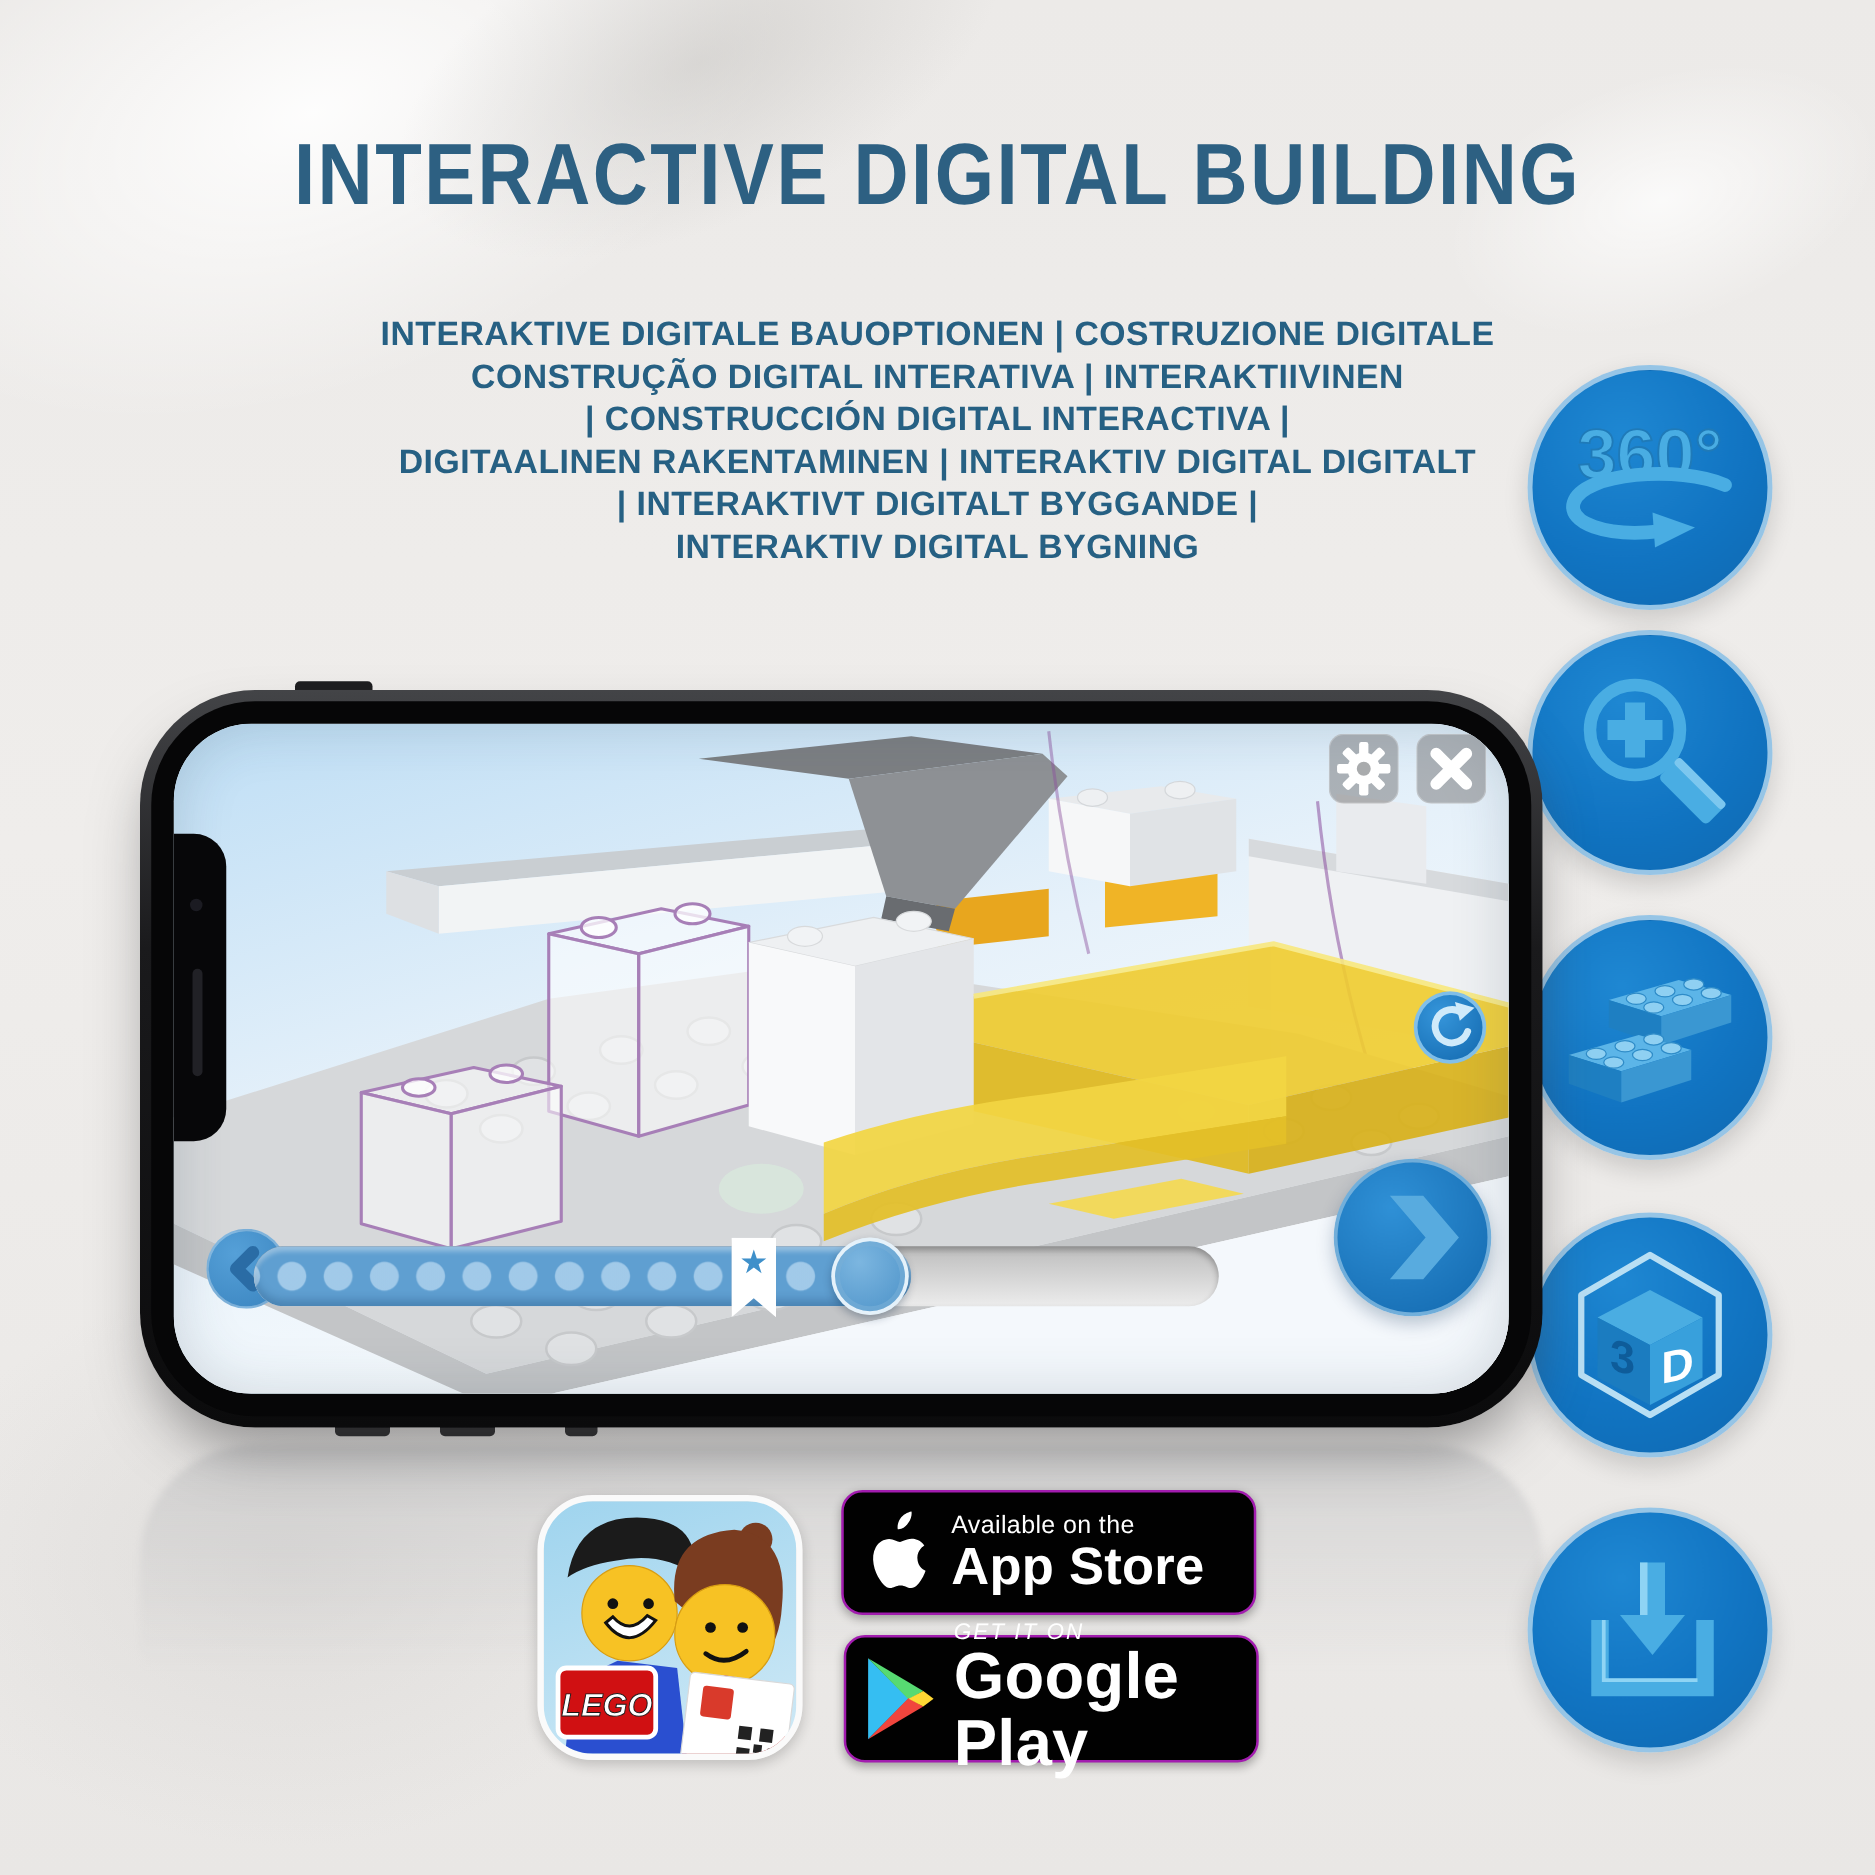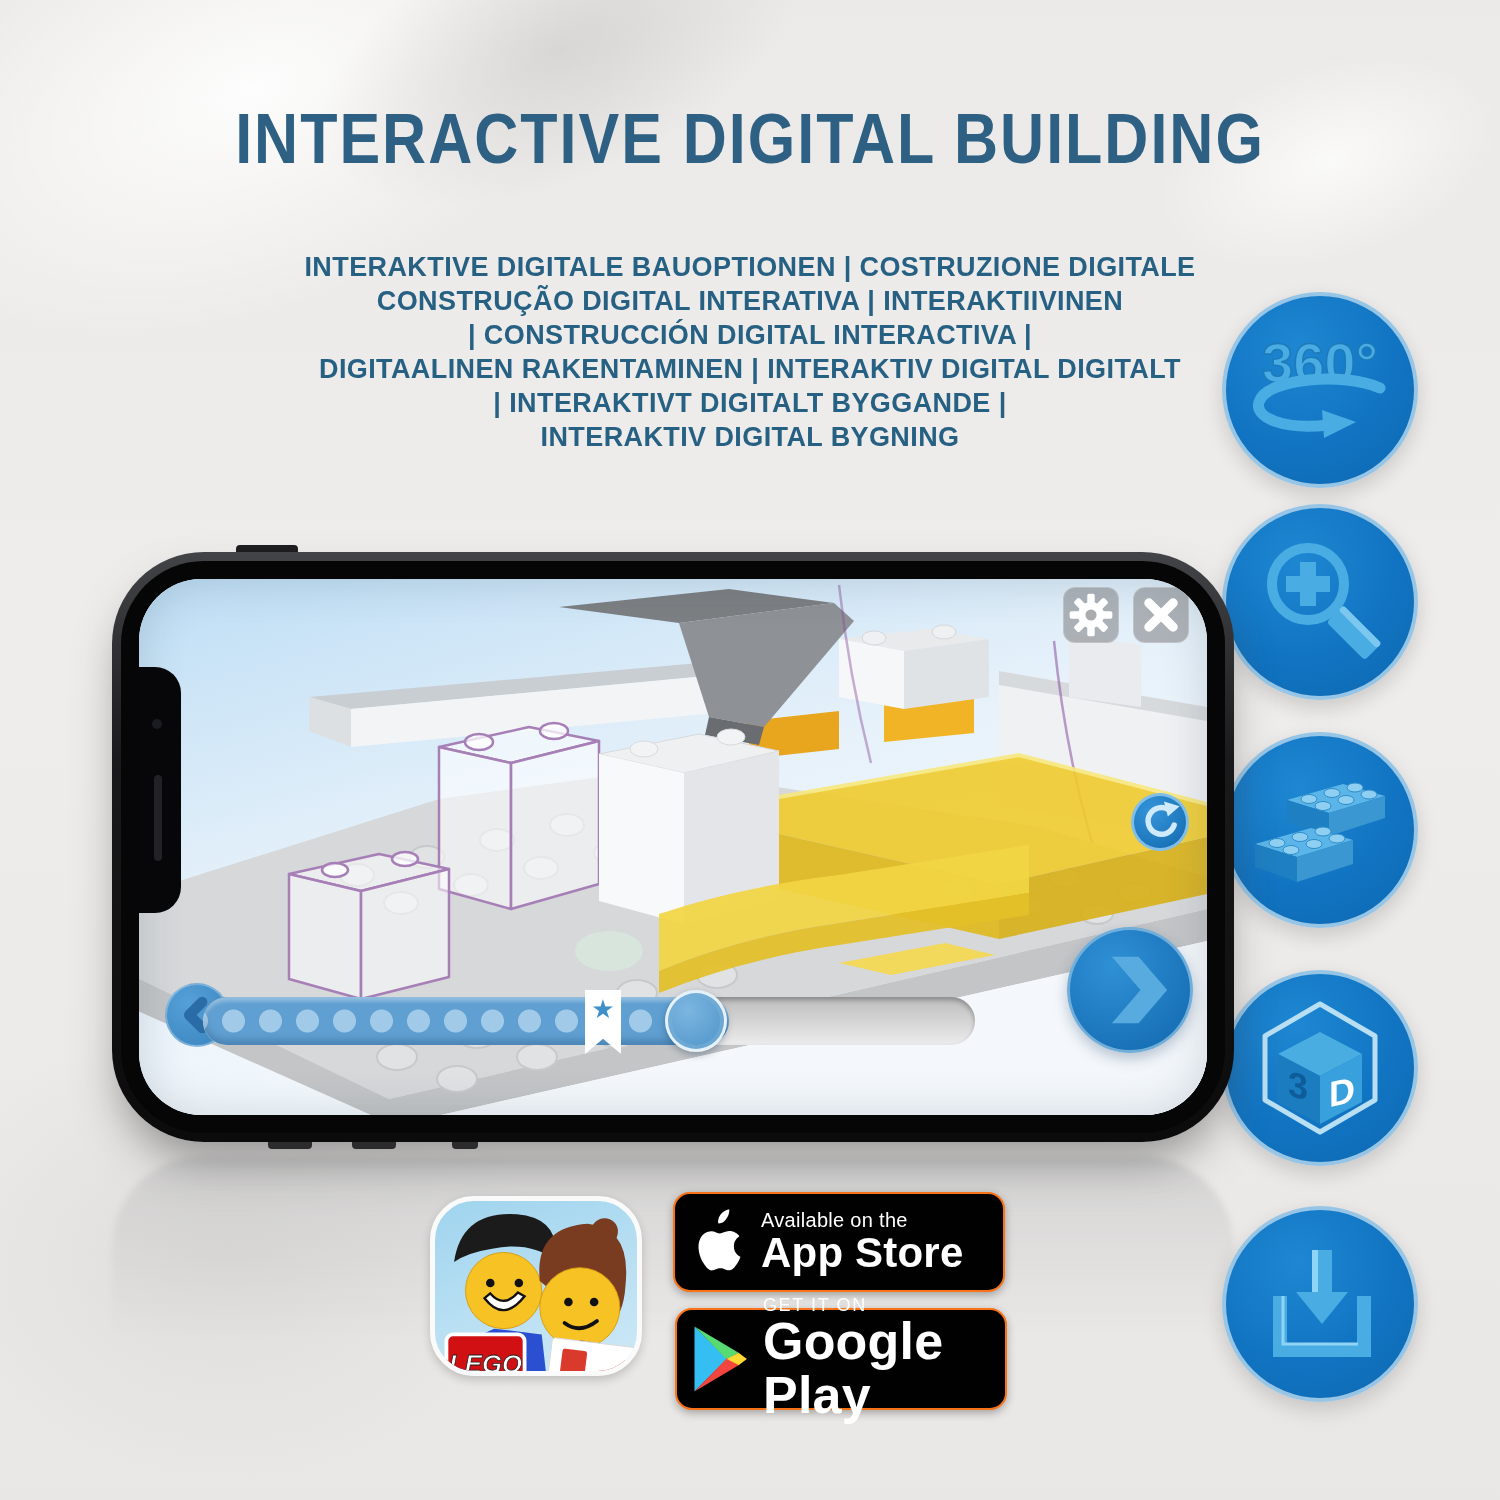--- a/index.html
+++ b/index.html
@@ -109,36 +109,36 @@
   .bookmark span{color:#3f90ca;font-size:26px;line-height:38px;}
   .thumb{
     position:absolute;left:462px;top:-7px;width:62px;height:62px;border-radius:50%;
     background:radial-gradient(circle at 35% 30%,#7cb6e0,#4c92c8);
     border:3px solid rgba(236,246,252,.95);box-sizing:border-box;
     box-shadow:0 3px 7px rgba(0,30,60,.3),inset 0 0 0 4px rgba(120,175,215,.6);
   }
 
   
   .lego-icon{
-    position:absolute;left:430px;top:1196px;width:212px;height:180px;border-radius:44px;
+    position:absolute;left:430px;top:1196px;width:212px;height:212px;border-radius:44px;
     border:5px solid #fafafa;box-sizing:border-box;overflow:hidden;z-index:6;
     background:linear-gradient(160deg,#9fd4ee,#cfe9f6);box-shadow:0 4px 10px rgba(0,0,0,.18);
   }
   .badge{
-    position:absolute;background:#010101;border:2px solid #f97316;border-radius:17px;
+    position:absolute;background:#010101;border:2px solid #a21caf;border-radius:17px;
     box-sizing:border-box;display:flex;align-items:center;color:#fff;z-index:6;
     box-shadow:0 3px 8px rgba(0,0,0,.3);
   }
   .badge.appstore{left:673px;top:1192px;width:332px;height:100px;}
   .badge.gplay{left:675px;top:1308px;width:332px;height:102px;}
   .badge .logo{width:86px;display:flex;align-items:center;justify-content:center;flex:0 0 86px;}
   .badge .txt{display:flex;flex-direction:column;justify-content:center;line-height:1.04;}
   .badge .small{font-size:20px;font-weight:400;letter-spacing:.3px;}
   .badge .big{font-size:42px;font-weight:600;letter-spacing:.2px;}
-  .badge.gplay .small{font-size:18px;letter-spacing:1.6px;font-weight:400;}
+  .badge.gplay .small{font-size:18px;letter-spacing:1.6px;font-weight:400;font-style:italic;}
   .badge.gplay .big{font-size:52px;font-weight:600;}
 </style>
 </head>
 <body>
 
 <div class="streak s1"></div>
 <div class="streak s2"></div>
 <div class="streak s3"></div>
 <div class="streak s4"></div>
 

